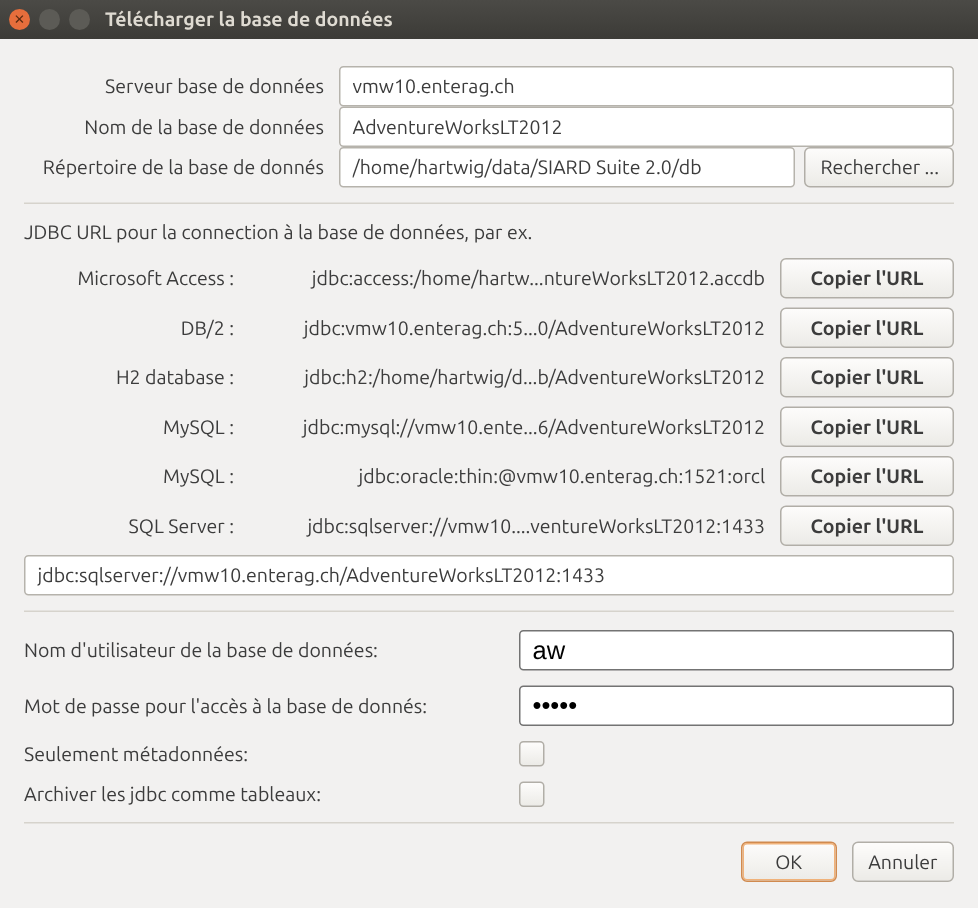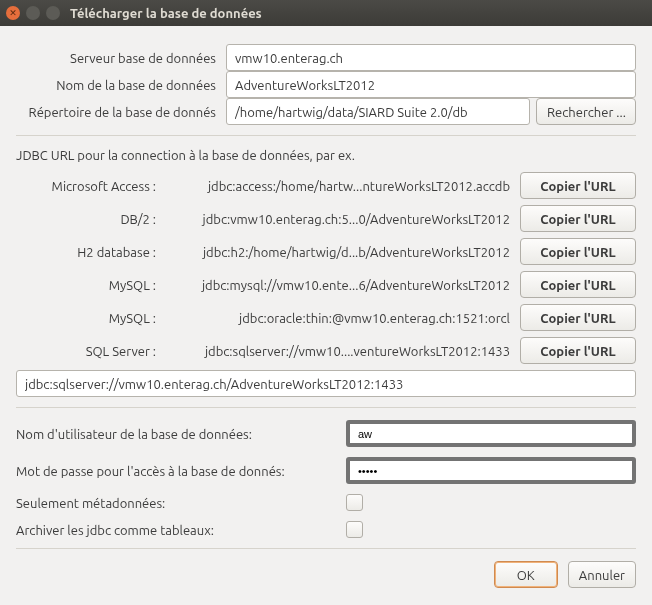--- a/index.html
+++ b/index.html
@@ -119,24 +119,24 @@
   }
   .row2 .lbl2 {
     flex: 0 0 330px;
     text-align: left;
     padding-right: 10px;
   }
   .row2 input[type="text"], .row2 input[type="password"] {
     flex: 1;
     height: 27px;
     padding: 3px 8px;
-    border: 4px solid #737373;
+    border: 1px solid #737373;
     border-radius: 3px;
     background: #fff;
-    font-size: 11px;
+    font-size: 17px;
   }
   .cb {
     width: 17px; height: 17px;
     border: 1px solid #b1aea7;
     border-radius: 3px;
     background: linear-gradient(to bottom, #fdfcfb, #ecebe7);
     display: inline-block;
   }
   .actions {
     display: flex;

